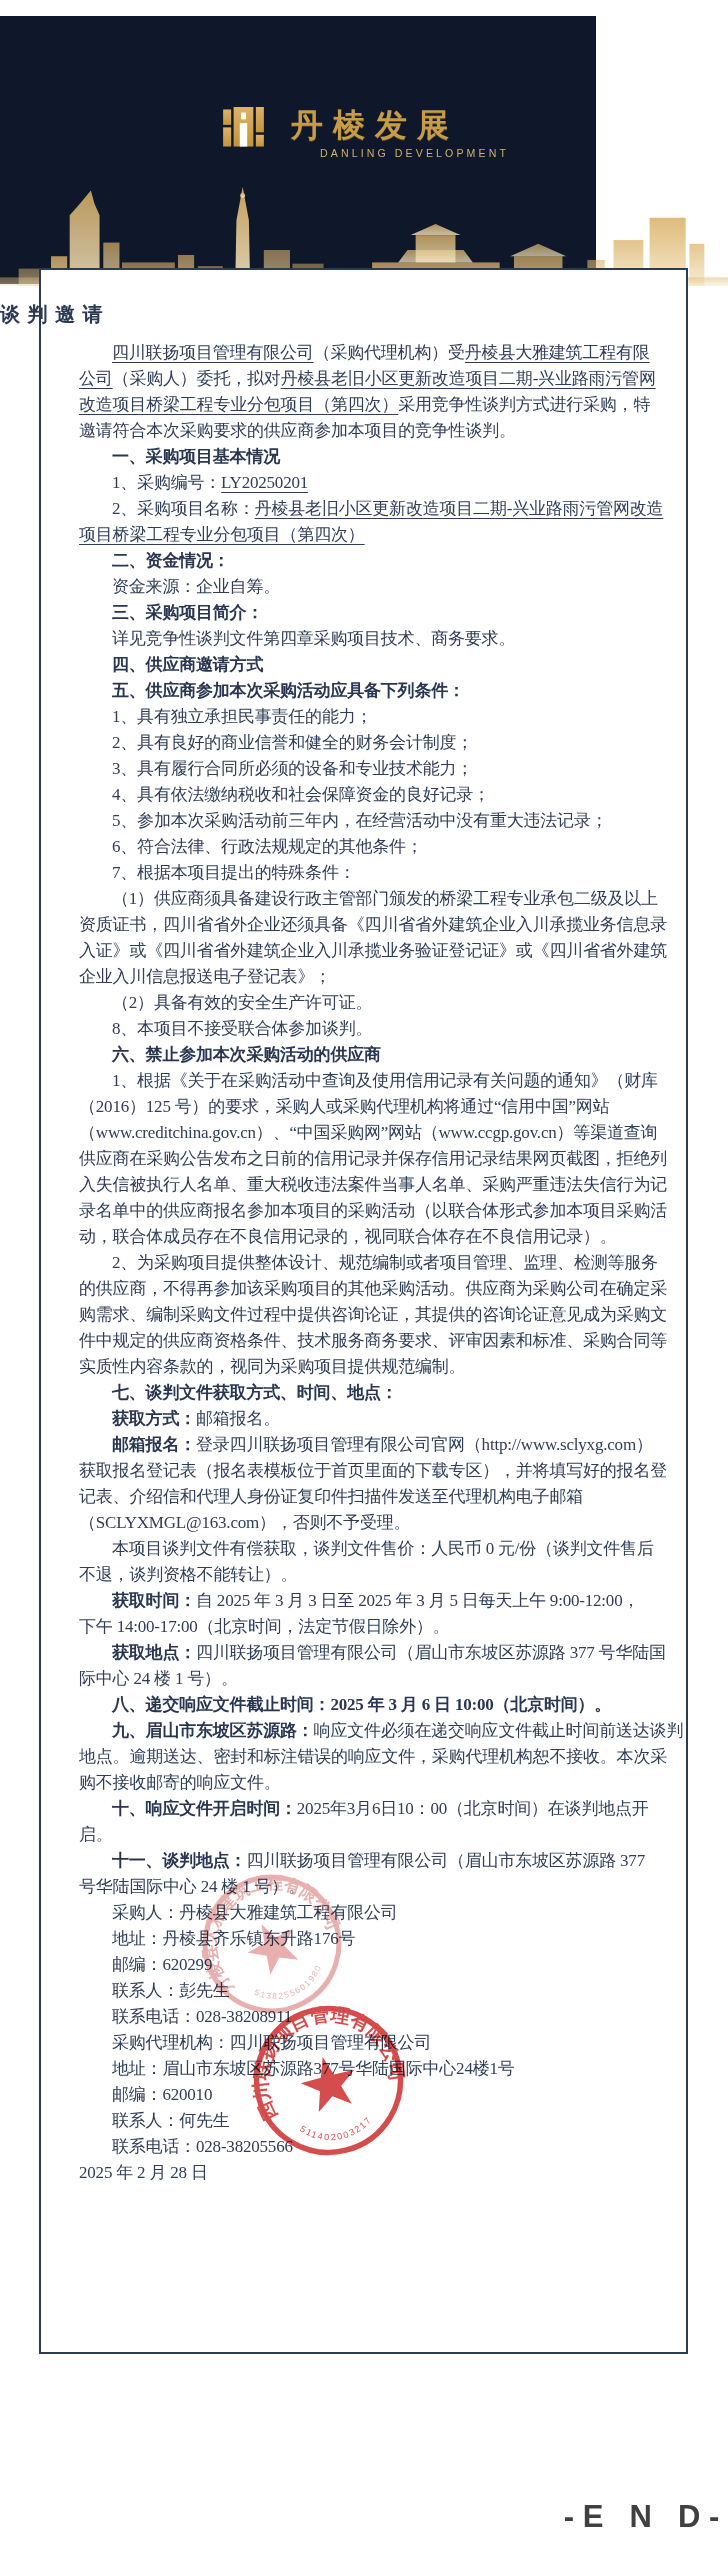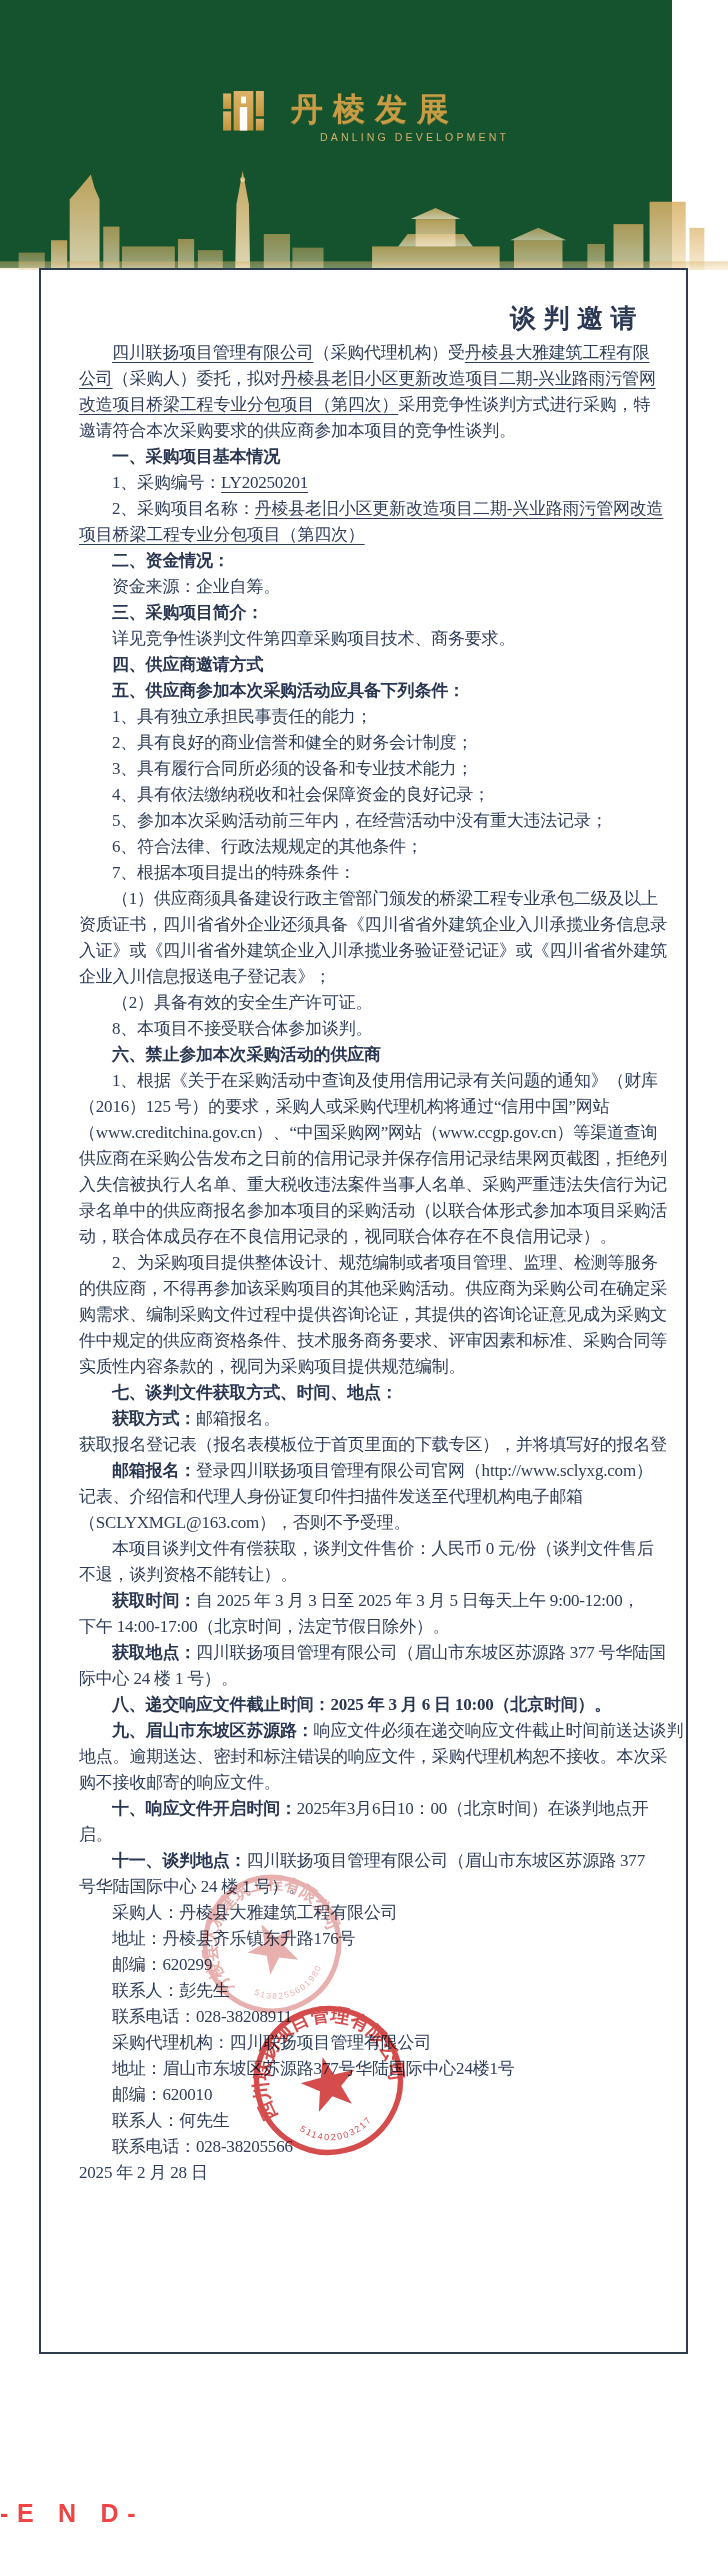--- a/index.html
+++ b/index.html
@@ -1,41 +1,41 @@
 <!DOCTYPE html>
 <html style="font-size:10px"><head>
 <meta charset="utf-8">
 <style>
   html,body{margin:0;padding:0;}
   body{
     position:relative;width:728px;height:2576px;background:#ffffff;
     font-family:"Liberation Serif","DejaVu Serif",serif;color:#2e3d58;overflow:hidden;
   }
   
-  .header{position:absolute;top:0;left:0;width:672px;height:268px;background:#14532d;}
+  .header{position:absolute;top:16px;left:0;width:596px;height:268px;background:#0f172a;}
   .logo-mark{position:absolute;left:223px;top:91px;width:41px;height:42px;}
   .logo-cn{
     position:absolute;left:291px;top:88px;width:180px;height:39px;
     font-size:32px;font-weight:bold;letter-spacing:10px;color:#c89c44;
     text-shadow:0 0.6px 0.6px rgba(190,150,70,.35);white-space:nowrap;
   }
   .logo-en{
     position:absolute;left:288px;top:131px;width:180px;text-align:center;
     font-family:"Liberation Sans","DejaVu Sans",sans-serif;
     font-size:10.6px;letter-spacing:3.1px;color:#d2b06c;white-space:nowrap;padding-left:32px;
   }
   .skyline{position:absolute;left:0;top:167px;width:728px;height:103px;}
   
   .doc-frame{
     position:absolute;left:39px;top:268px;width:645px;height:2082px;
     border:2.5px solid #2c3b4d;background:#ffffff;
   }
   .doc-title{
-    position:absolute;left:0;top:301px;width:644px;text-align:right;
-    font-size:26px;font-weight:bold;letter-spacing:7.5px;color:#2b3954;white-space:nowrap;
+    position:absolute;left:0;top:301px;width:644px;text-align:left;
+    font-size:20px;font-weight:bold;letter-spacing:7.5px;color:#2b3954;white-space:nowrap;
   }
   .doc-lines{position:absolute;left:79px;top:340px;width:570px;}
   .ln{
     height:26px;line-height:26px;font-size:17px;letter-spacing:-0.2px;
     white-space:nowrap;color:#2e3d58;
   }
   .ln.ind{padding-left:33px;}
   .ln.right{text-align:left;}
   .ln .u{text-decoration:underline;text-decoration-thickness:1.2px;text-underline-offset:3.7px;}
   .ln .b{font-weight:bold;color:#293651;text-align:right;}
@@ -43,23 +43,23 @@
   .seal{position:absolute;mix-blend-mode:multiply;pointer-events:none;}
   .seal svg{display:block;width:100%;height:100%;}
   .seal-purchaser{left:199px;top:1871px;width:146px;height:146px;transform:rotate(-28deg);opacity:.48;color:#cd5a55;}
   .seal-agency{left:250px;top:2002px;width:157px;height:157px;transform:rotate(-14deg);opacity:.88;color:#cf3333;}
   .seal-ring{fill:none;stroke:currentColor;stroke-width:9px;}
   .seal-star{fill:currentColor;}
   .seal-arc-text{fill:currentColor;font-size:31px;font-weight:bold;}
   .seal-num-text{fill:currentColor;font-size:15px;letter-spacing:3px;font-family:"Liberation Sans","DejaVu Sans",sans-serif;}
   
   .end-marker{
-    position:absolute;left:0;top:2499px;width:728px;text-align:left;
+    position:absolute;left:0;top:2499px;width:728px;text-align:right;
     font-family:"Liberation Sans","DejaVu Sans",sans-serif;
-    font-size:25px;font-weight:bold;letter-spacing:8.7px;color:#ef4444;
+    font-size:31px;font-weight:bold;letter-spacing:8.7px;color:#404040;
   }
 </style>
 </head>
 <body>
 
 <div class="header">
   <div class="logo-mark">
     <svg viewBox="0 0 66 68" width="41" height="42">
       <defs>
         <linearGradient id="goldbar" x1="0" y1="0" x2="0" y2="1">
@@ -157,22 +157,22 @@
     <div class="ln"><span>入失信被执行人名单、重大税收违法案件当事人名单、采购严重违法失信行为记</span></div>
     <div class="ln"><span>录名单中的供应商报名参加本项目的采购活动（以联合体形式参加本项目采购活</span></div>
     <div class="ln"><span>动，联合体成员存在不良信用记录的，视同联合体存在不良信用记录）。</span></div>
     <div class="ln ind"><span>2、为采购项目提供整体设计、规范编制或者项目管理、监理、检测等服务</span></div>
     <div class="ln"><span>的供应商，不得再参加该采购项目的其他采购活动。供应商为采购公司在确定采</span></div>
     <div class="ln"><span>购需求、编制采购文件过程中提供咨询论证，其提供的咨询论证意见成为采购文</span></div>
     <div class="ln"><span>件中规定的供应商资格条件、技术服务商务要求、评审因素和标准、采购合同等</span></div>
     <div class="ln"><span>实质性内容条款的，视同为采购项目提供规范编制。</span></div>
     <div class="ln ind"><span class="b">七、谈判文件获取方式、时间、地点：</span></div>
     <div class="ln ind"><span class="b">获取方式：</span><span>邮箱报名。</span></div>
+    <div class="ln ind"><span class="b">邮箱报名：</span><span>登录四川联扬项目管理有限公司官网（http://www.sclyxg.com）</span></div>
     <div class="ln"><span>获取报名登记表（报名表模板位于首页里面的下载专区），并将填写好的报名登</span></div>
-    <div class="ln ind"><span class="b">邮箱报名：</span><span>登录四川联扬项目管理有限公司官网（http://www.sclyxg.com）</span></div>
     <div class="ln"><span>记表、介绍信和代理人身份证复印件扫描件发送至代理机构电子邮箱</span></div>
     <div class="ln"><span>（SCLYXMGL@163.com），否则不予受理。</span></div>
     <div class="ln ind"><span>本项目谈判文件有偿获取，谈判文件售价：人民币 0 元/份（谈判文件售后</span></div>
     <div class="ln"><span>不退，谈判资格不能转让）。</span></div>
     <div class="ln ind"><span class="b">获取时间：</span><span>自 2025 年 3 月 3 日至 2025 年 3 月 5 日每天上午 9:00-12:00，</span></div>
     <div class="ln"><span>下午 14:00-17:00（北京时间，法定节假日除外）。</span></div>
     <div class="ln ind"><span class="b">获取地点：</span><span>四川联扬项目管理有限公司（眉山市东坡区苏源路 377 号华陆国</span></div>
     <div class="ln"><span>际中心 24 楼 1 号）。</span></div>
     <div class="ln ind"><span class="b">八、递交响应文件截止时间：</span><span class="b">2025 年 3 月 6 日 10:00（北京时间）。</span></div>
     <div class="ln ind"><span class="b">九、眉山市东坡区苏源路：</span><span>响应文件必须在递交响应文件截止时间前送达谈判</span></div>

